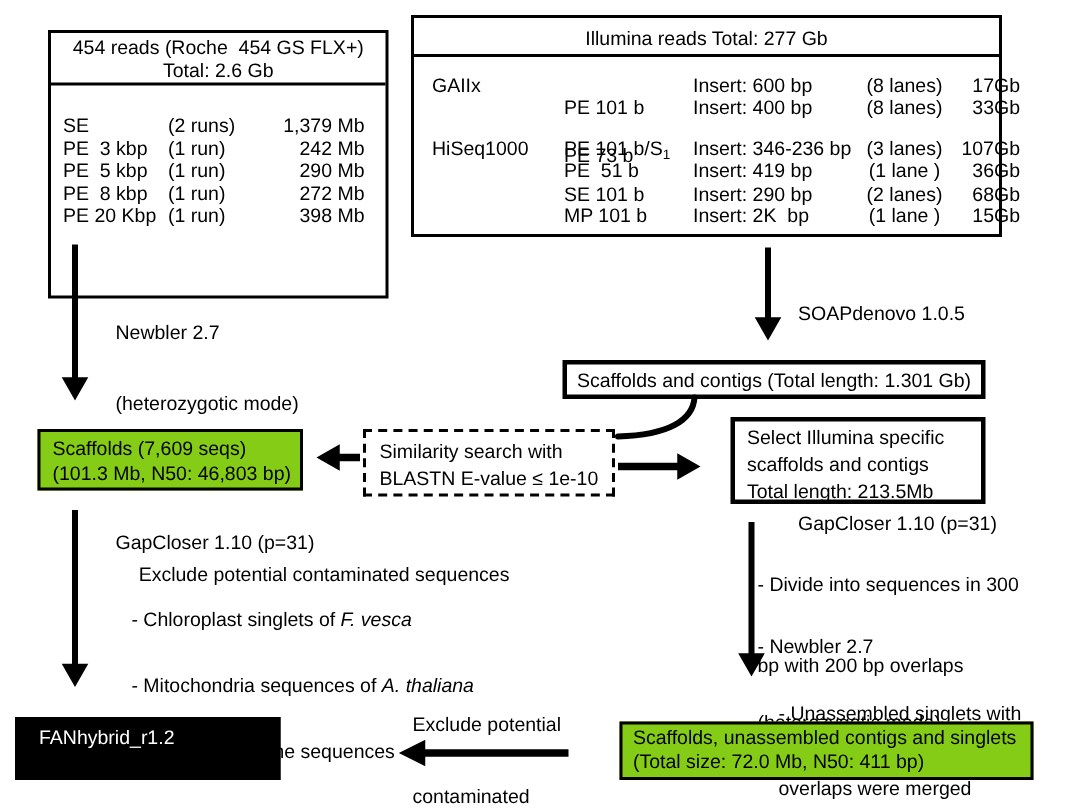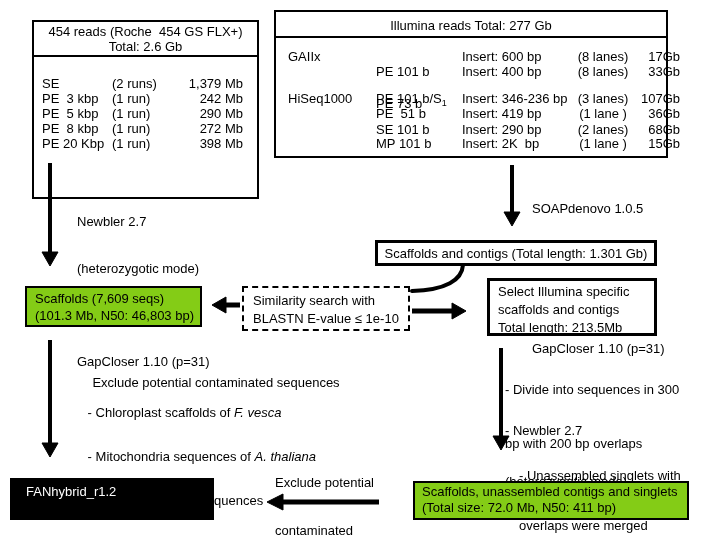--- a/index.html
+++ b/index.html
@@ -139,21 +139,21 @@
   <div class="box b3" style="left:487px;top:278px;width:170px;height:58px;padding:2px 0 0 8px;line-height:18px;">
     <div class="t">Select Illumina specific</div>
     <div class="t">scaffolds and contigs</div>
     <div class="t">Total length: 213.5Mb</div>
   </div>
 
   <div class="lbl" style="left:78px;top:360px;">
     <span class="t">Exclude potential contaminated sequences</span>
   </div>
   <div class="lbl" style="left:84px;top:376px;line-height:14.8px;">
-    <div><span class="t"> - Chloroplast scaffolds of </span><span class="t it">F. vesca</span></div>
+    <div><span class="t"> - Chloroplast singlets of </span><span class="t it">F. vesca</span></div>
     <div><span class="t"> - Mitochondria sequences of </span><span class="t it">A. thaliana</span></div>
     <div><span class="t"> - Bacterial genome sequences</span></div>
     <div><span class="t"> - Vector sequences</span></div>
   </div>
 
   <div class="lbl" style="left:505px;top:345px;line-height:18px;">
     <div class="t">- Divide into sequences in 300</div>
     <div class="t">bp with 200 bp overlaps</div>
   </div>
   <div class="lbl" style="left:505px;top:388px;line-height:17px;">
@@ -164,21 +164,21 @@
     <div class="t">- Unassembled singlets with</div>
     <div class="t">overlaps were merged</div>
   </div>
 
   <div class="lbl" style="left:275px;top:443px;line-height:16px;">
     <div class="t">Exclude potential</div>
     <div class="t">contaminated</div>
     
   </div>
 
-  <div class="box blackfill" style="left:10px;top:478px;width:204px;height:42px;padding:4px 0 0 14px;line-height:16.5px;">
+  <div class="box blackfill" style="left:10px;top:478px;width:177px;height:42px;padding:4px 0 0 14px;line-height:16.5px;">
     <div class="t">FANhybrid_r1.2</div>
   </div>
 
   <div class="box grayfill" style="left:413px;top:481px;width:276px;height:39px;padding:1px 0 0 7px;line-height:16px;">
     <div class="t">Scaffolds, unassembled contigs and singlets</div>
     <div class="t">(Total size: 72.0 Mb, N50: 411 bp)</div>
   </div>
 
   <svg class="arrows" width="720" height="540" viewBox="0 0 720 540">
     <g stroke="#000" fill="#000">

